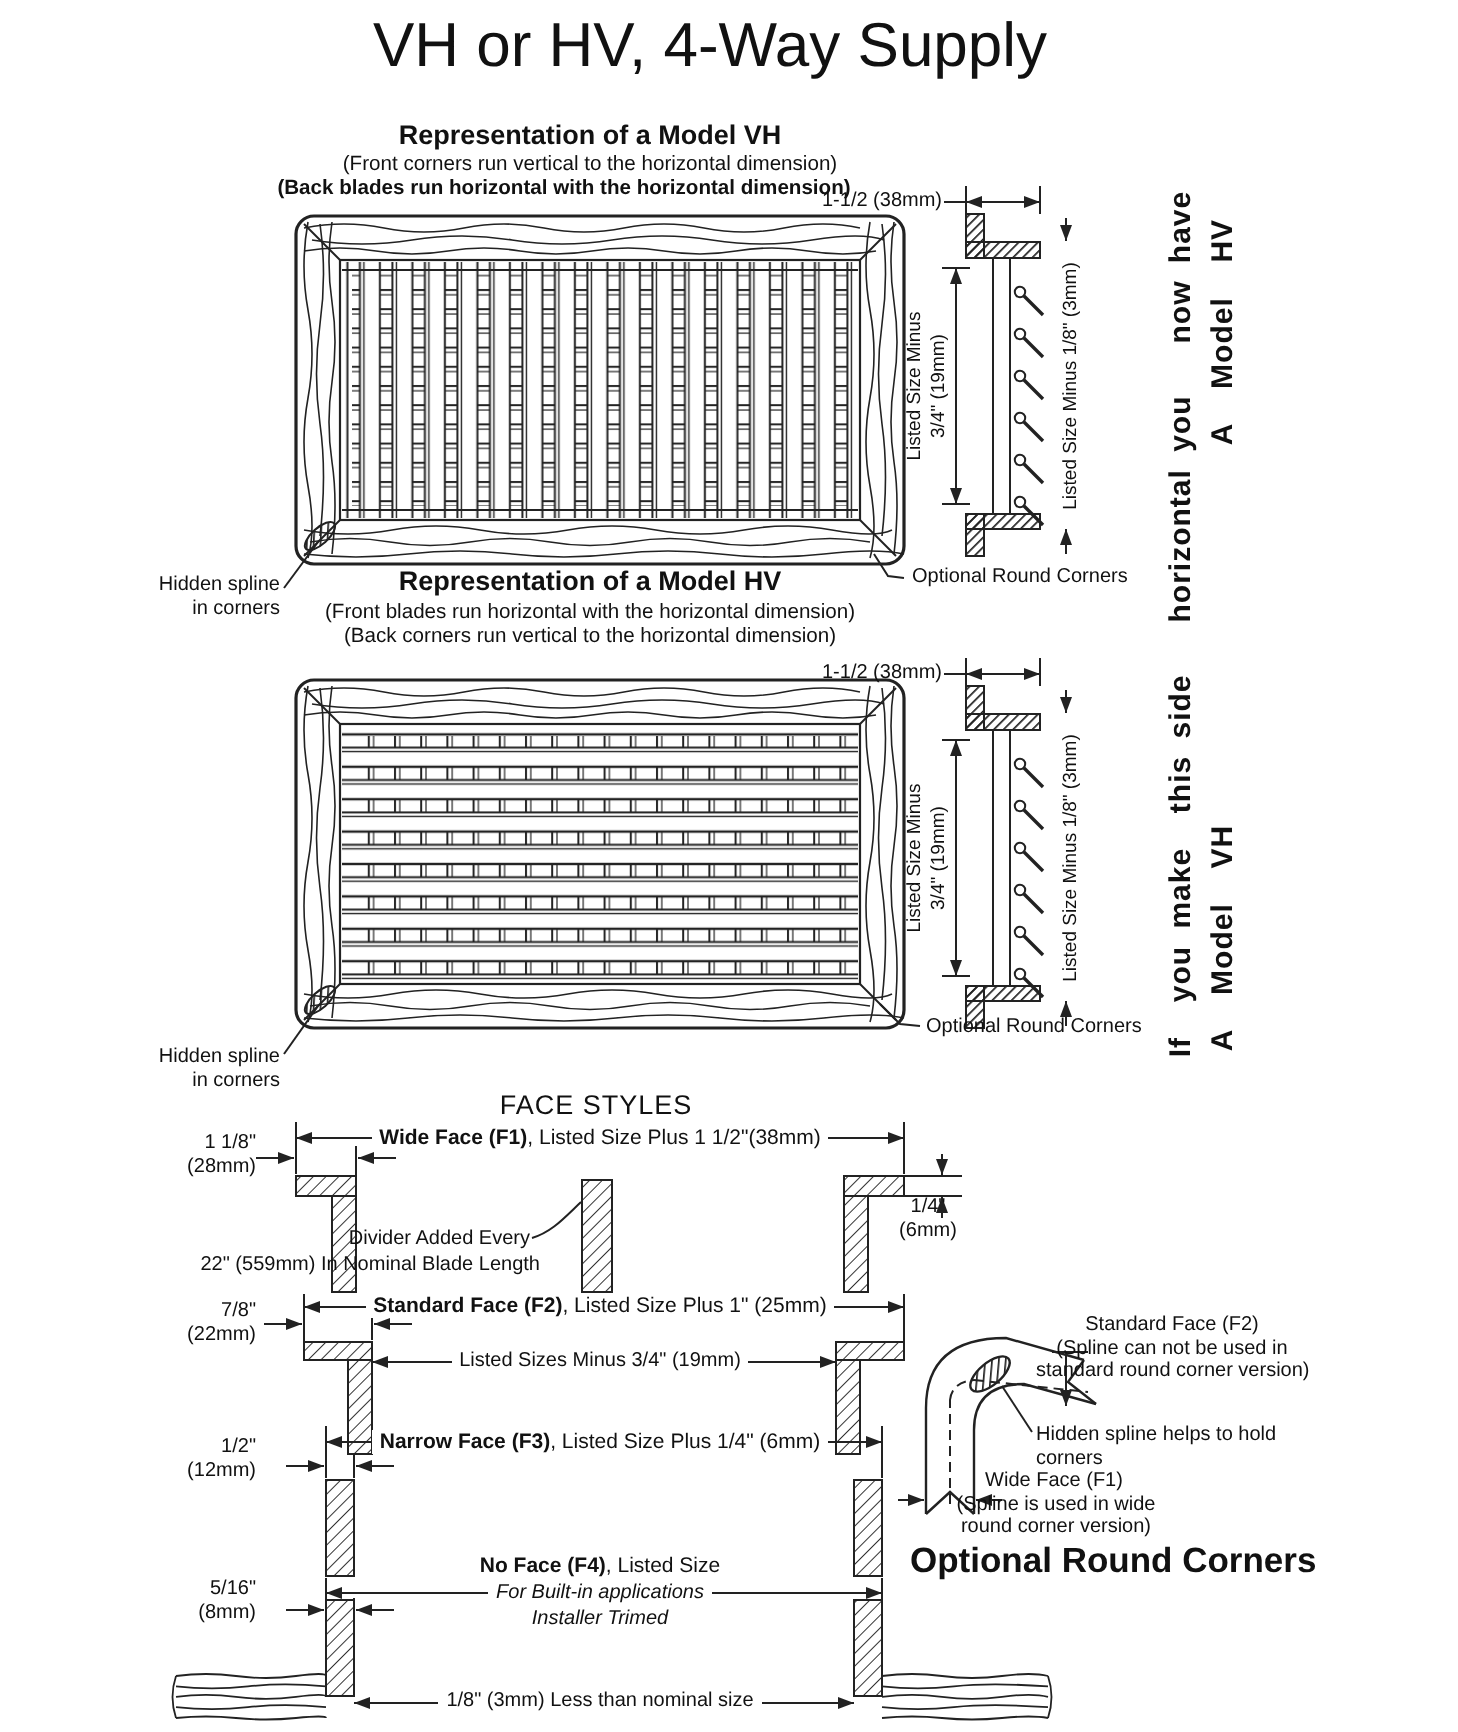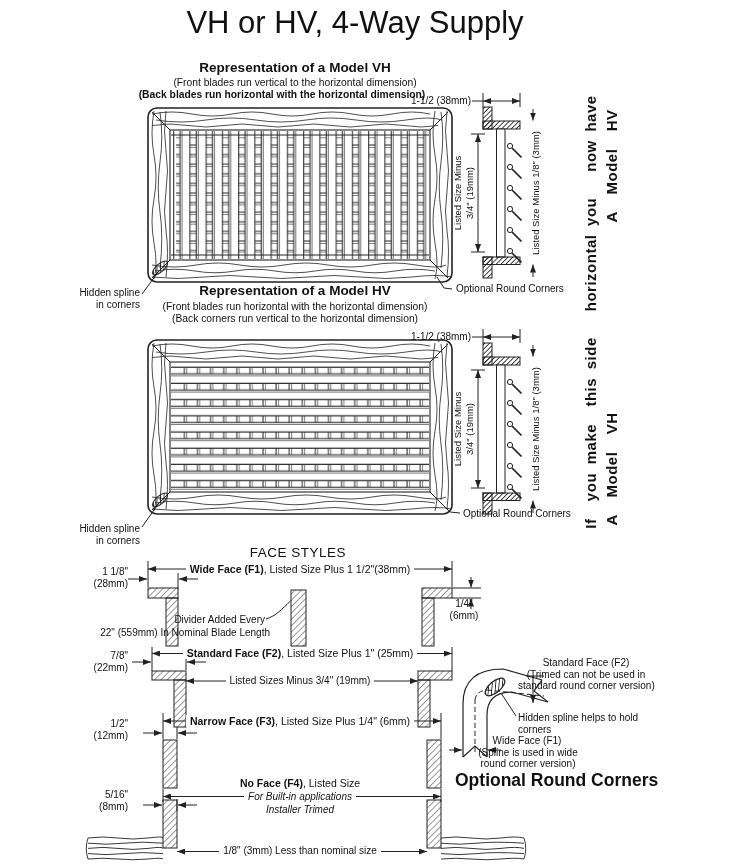--- a/index.html
+++ b/index.html
@@ -241,21 +241,21 @@
       <line x1="501" y1="750" x2="488" y2="750" marker-end="url(#ar)"></line>
       <line x1="526" y1="676" x2="544" y2="676"></line>
       <line x1="533" y1="676" x2="533" y2="703" marker-end="url(#ar)"></line>
     </g>
   </g>
 </svg>
 
 <div class="title c" style="left:10px;top:6px;width:690px;">VH or HV, 4-Way Supply</div>
 
 <div class="h1 c" style="left:95px;top:60px;width:400px;text-align:center;">Representation of a Model VH</div>
-<div class="sub c" style="position:absolute;left:95px;top:77px;width:400px;">(Front blades run vertical to the horizontal dimension)</div>
+<div class="sub c" style="position:absolute;left:95px;top:77px;width:400px;">(Front corners run vertical to the horizontal dimension)</div>
 <div class="sub c" style="position:absolute;left:82px;top:89px;width:400px;font-weight:bold;">(Back blades run horizontal with the horizontal dimension)</div>
 <div class="lbl r" style="left:407px;top:95px;width:64px;">1-1/2 (38mm)</div>
 <div class="lbl rot" style="left:404px;top:181px;width:120px;height:24px;">
   <span class="ln">Listed Size Minus</span>
   <span class="ln">3/4" (19mm)</span>
 </div>
 <div class="lbl rot c" style="left:456px;top:187px;width:160px;height:12px;font-size:9.5px;">Listed Size Minus 1/8" (3mm)</div>
 <div class="lbl" style="left:456px;top:283px;width:130px;">Optional Round Corners</div>
 <div class="lbl r" style="left:60px;top:287px;width:80px;">Hidden spline</div>
 <div class="lbl r" style="left:60px;top:299px;width:80px;">in corners</div>
@@ -298,21 +298,21 @@
 <div class="lbl c it" style="left:150px;top:767px;width:300px;font-size:10.5px;margin-top:10px;">Dimensioning Is Critical !</div>
 
 <div class="lbl c rowlbl" style="left:150px;top:777px;width:300px;"><span class="mask"><span class="b">No Face (F4)</span><span>, Listed Size</span></span></div>
 <div class="lbl r" style="left:76px;top:789px;width:52px;">5/16"</div>
 <div class="lbl r" style="left:76px;top:801px;width:52px;">(8mm)</div>
 <div class="lbl c it" style="left:150px;top:791px;width:300px;"><span class="mask">For Built-in applications</span></div>
 <div class="lbl c it" style="left:150px;top:804px;width:300px;">Installer Trimed</div>
 <div class="lbl c" style="left:150px;top:845px;width:300px;"><span class="mask">1/8" (3mm) Less than nominal size</span></div>
 
 <div class="lbl c" style="left:531px;top:657px;width:110px;">Standard Face (F2)</div>
-<div class="lbl c" style="left:521px;top:669px;width:130px;">(Trimed can not be used in</div>
+<div class="lbl c" style="left:521px;top:669px;width:130px;">(Spline can not be used in</div>
 <div class="lbl c" style="left:518px;top:680px;width:132px;">standard round corner version)</div>
 <div class="lbl" style="left:518px;top:712px;width:150px;white-space:normal;">Hidden spline helps to hold corners</div>
 <div class="lbl c" style="left:472px;top:735px;width:110px;">Wide Face (F1)</div>
 <div class="lbl c" style="left:470px;top:747px;width:116px;">(Spline is used in wide</div>
 <div class="lbl c" style="left:472px;top:758px;width:112px;">round corner version)</div>
 <div class="bigb" style="left:455px;top:770px;width:210px;">Optional Round Corners</div>
 
 </div>
 
 </body></html>

